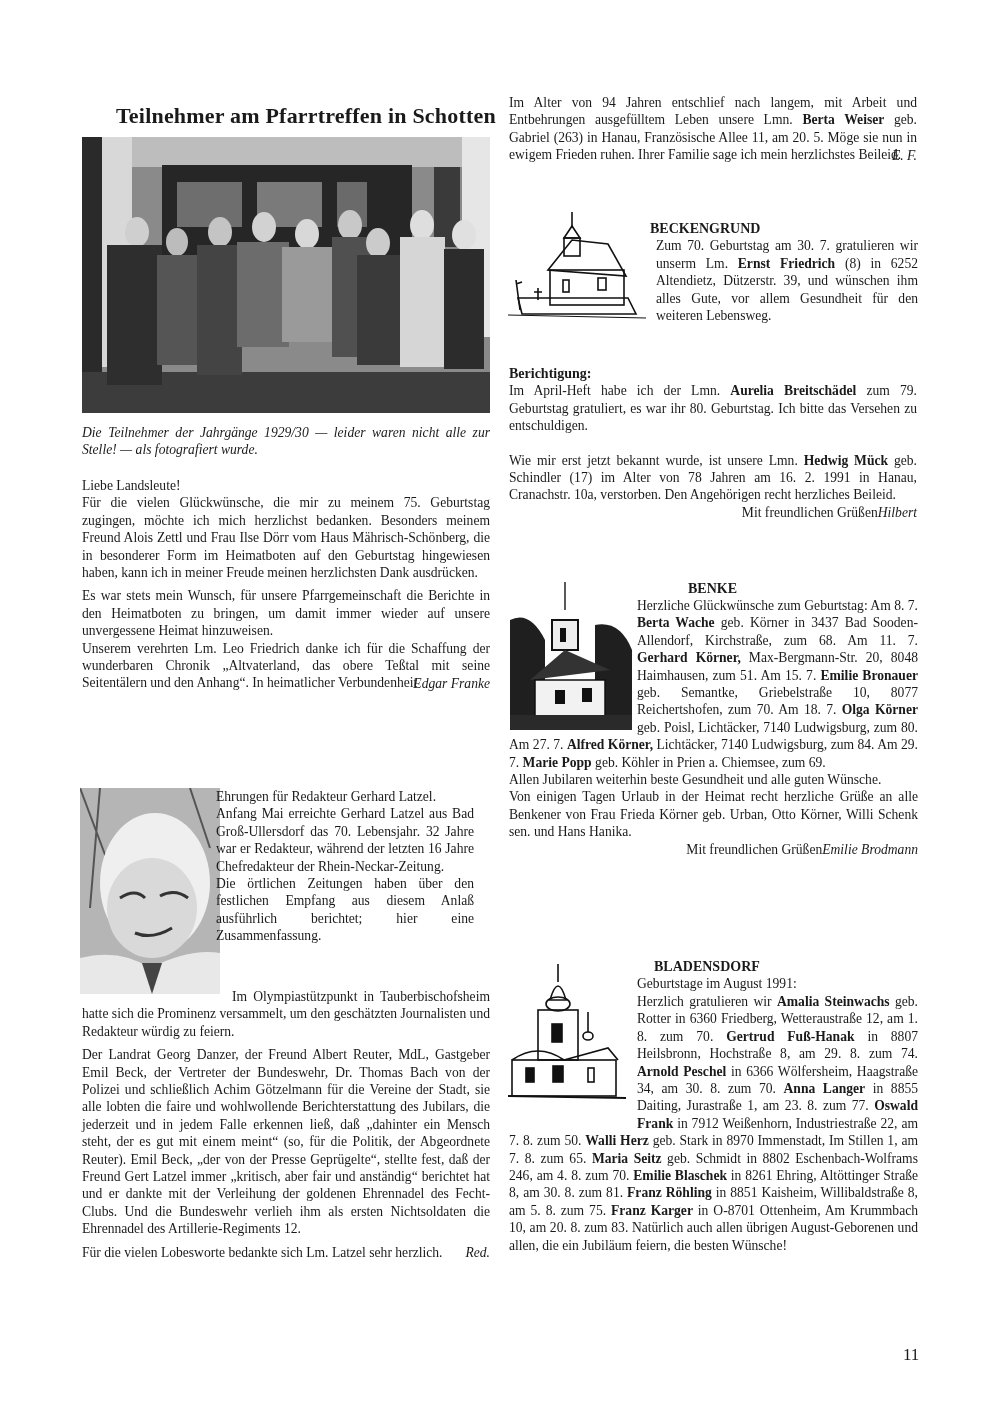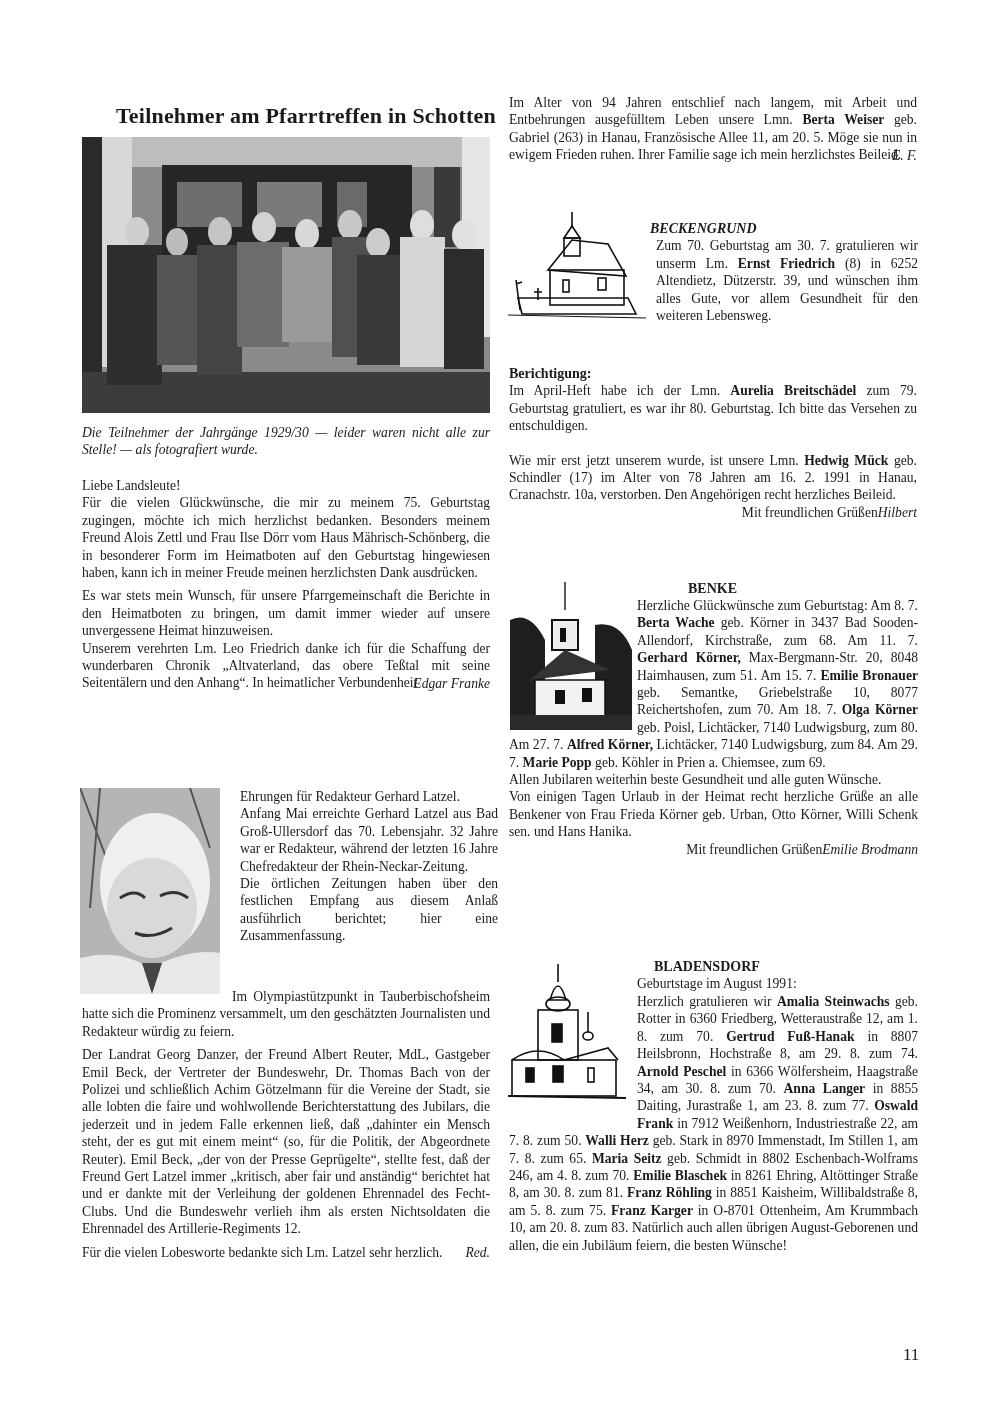--- a/index.html
+++ b/index.html
@@ -78,21 +78,21 @@
     <path d="M0 0 L30 80 M20 0 L10 120 M110 0 L130 60" stroke="#555" stroke-width="2"></path>
     <ellipse cx="75" cy="95" rx="55" ry="70" fill="#efefef"></ellipse>
     <ellipse cx="72" cy="120" rx="45" ry="50" fill="#d9d9d9"></ellipse>
     <path d="M40 110 Q55 100 65 110 M80 108 Q95 100 108 110" stroke="#333" stroke-width="3" fill="none"></path>
     <path d="M55 145 Q72 152 92 140" stroke="#333" stroke-width="3" fill="none"></path>
     <path d="M0 170 Q40 160 70 180 Q110 160 140 165 L140 206 L0 206 Z" fill="#e8e8e8"></path>
     <path d="M62 175 L72 206 L82 175 Z" fill="#444"></path>
   </svg>
 </div>
 
-<div class="abs txt" style="left:240px;top:788px;width:258px;">
+<div class="abs txt" style="left:216px;top:788px;width:258px;">
   <p>Ehrungen für Redakteur Gerhard Latzel.</p>
   <p>Anfang Mai erreichte Gerhard Latzel aus Bad Groß-Ullersdorf das 70. Lebensjahr. 32 Jahre war er Redakteur, während der letzten 16 Jahre Chefredakteur der Rhein-Neckar-Zeitung.</p>
   <p>Die örtlichen Zeitungen haben über den festlichen Empfang aus diesem Anlaß ausführlich berichtet; hier eine Zusammenfassung.</p>
 </div>
 
 <div class="abs txt" style="left:82px;top:988px;width:408px;">
   <p style="text-indent:150px;">Im Olympiastützpunkt in Tauberbischofsheim hatte sich die Prominenz versammelt, um den geschätzten Journalisten und Redakteur würdig zu feiern.</p>
   <p class="gap">Der Landrat Georg Danzer, der Freund Albert Reuter, MdL, Gastgeber Emil Beck, der Vertreter der Bundeswehr, Dr. Thomas Bach von der Polizei und schließlich Achim Götzelmann für die Vereine der Stadt, sie alle lobten die faire und wohlwollende Berichterstattung des Jubilars, die jederzeit und in jedem Falle erkennen ließ, daß „dahinter ein Mensch steht, der es gut mit einem meint“ (so, für die Politik, der Abgeordnete Reuter). Emil Beck, „der von der Presse Geprügelte“, stellte fest, daß der Freund Gert Latzel immer „kritisch, aber fair und anständig“ berichtet hat und er dankte mit der Verleihung der goldenen Ehrennadel des Fecht-Clubs. Und die Bundeswehr verlieh ihm als ersten Nichtsoldaten die Ehrennadel des Artillerie-Regiments 12.</p>
   <p class="gap">Für die vielen Lobesworte bedankte sich Lm. Latzel sehr herzlich.</p>
   <p class="sig" style="margin-top:-17px;">
@@ -119,28 +119,28 @@
     <rect x="55" y="70" width="6" height="12"></rect>
     <rect x="90" y="68" width="8" height="12"></rect>
     <path d="M10 88 L120 88 L128 104 L14 104 Z"></path>
     <path d="M30 78 L30 90 M26 82 L34 82"></path>
     <path d="M8 70 L12 100 M8 74 L14 72"></path>
     <path d="M0 105 L138 108" stroke-width="1"></path>
   </svg>
 </div>
 
 <div class="abs txt" style="left:656px;top:220px;width:262px;">
-  <p class="sect" style="margin-left:-6px;font-style:italic;">BECKENGRUND</p>
+  <p class="sect" style="margin-left:-6px;">BECKENGRUND</p>
   <p><span>Zum 70. Geburtstag am 30. 7. gratulieren wir unserm Lm. </span><b>Ernst Friedrich</b><span> (8) in 6252 Altendietz, Dützerstr. 39, und wünschen ihm alles Gute, vor allem Gesundheit für den weiteren Lebensweg.</span></p>
 </div>
 
 <div class="abs txt" style="left:509px;top:365px;width:408px;">
   <p class="sect">Berichtigung:</p>
   <p><span>Im April-Heft habe ich der Lmn. </span><b>Aurelia Breitschädel</b><span> zum 79. Geburtstag gratuliert, es war ihr 80. Geburtstag. Ich bitte das Versehen zu entschuldigen.</span></p>
-  <p class="biggap"><span>Wie mir erst jetzt unserem wurde, ist unsere Lmn. </span><b>Hedwig Mück</b><span> geb. Schindler (17) im Alter von 78 Jahren am 16. 2. 1991 in Hanau, Cranachstr. 10a, verstorben. Den Angehörigen recht herzliches Beileid.</span></p>
+  <p class="biggap"><span>Wie mir erst jetzt bekannt wurde, ist unsere Lmn. </span><b>Hedwig Mück</b><span> geb. Schindler (17) im Alter von 78 Jahren am 16. 2. 1991 in Hanau, Cranachstr. 10a, verstorben. Den Angehörigen recht herzliches Beileid.</span></p>
   <p class="sig">
       <span>Mit freundlichen Grüßen</span>
       <i>Hilbert</i>
     </p>
 </div>
 
 <div class="abs" style="left:510px;top:580px;width:122px;height:150px;">
   <svg width="122" height="150" viewBox="0 0 122 150">
     <rect width="122" height="150" fill="#fff"></rect>
     <line x1="55" y1="2" x2="55" y2="30" stroke="#222" stroke-width="1.5"></line>

